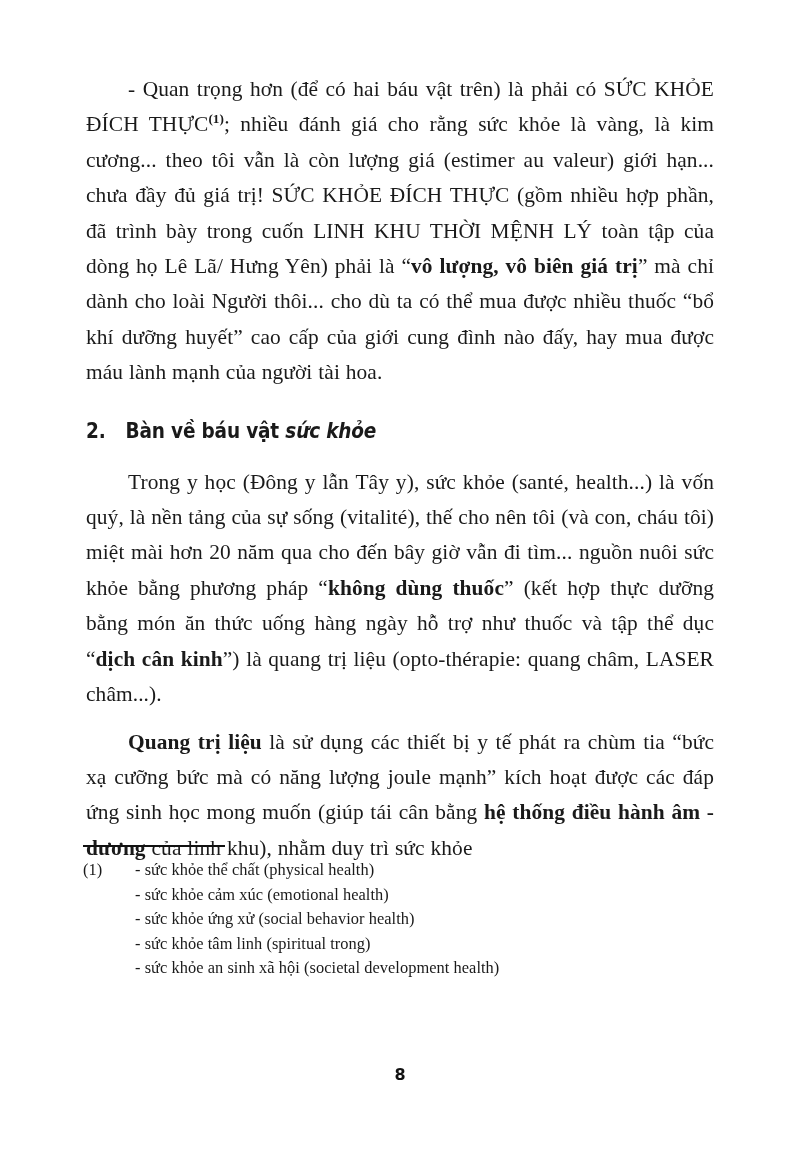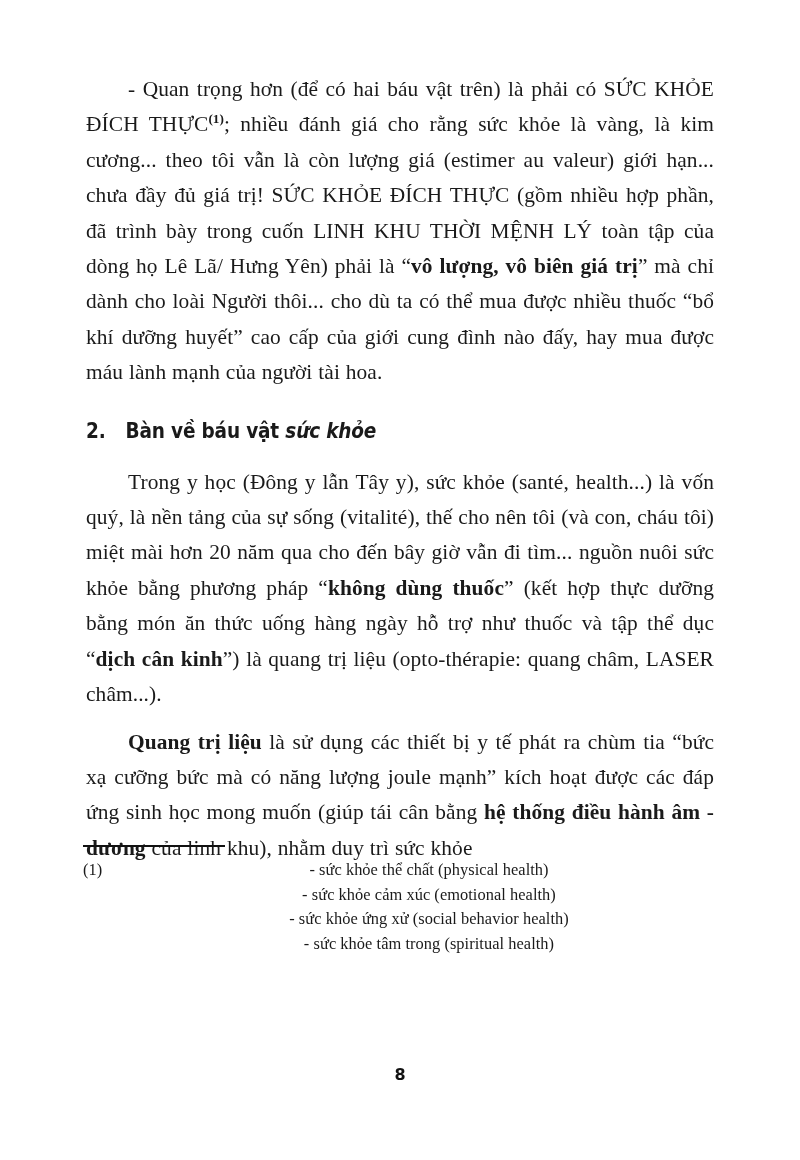--- a/index.html
+++ b/index.html
@@ -108,21 +108,20 @@
     display: flex;
     align-items: baseline;
     white-space: nowrap;
   }
   .fn-marker {
     width: 52px;
     flex: 0 0 52px;
   }
   .fn-text {
     flex: 1 1 auto;
-    text-align: center;
   }
 
   
   .page-number {
     position: absolute;
     left: 0;
     top: 1065px;
     width: 800px;
     text-align: center;
     font-family: "DejaVu Sans", "Liberation Sans", sans-serif;
@@ -161,20 +160,24 @@
       <li class="fn-item">
         <span class="fn-marker"></span>
         <span class="fn-text">- sức khỏe cảm xúc (emotional health)</span>
       </li>
       <li class="fn-item">
         <span class="fn-marker"></span>
         <span class="fn-text">- sức khỏe ứng xử (social behavior health)</span>
       </li>
       <li class="fn-item">
         <span class="fn-marker"></span>
-        <span class="fn-text">- sức khỏe tâm trong (spiritual health)</span>
+        <span class="fn-text">- sức khỏe tâm linh (spiritual trong)</span>
+      </li>
+      <li class="fn-item">
+        <span class="fn-marker"></span>
+        <span class="fn-text">- sức khỏe an sinh xã hội (societal development health)</span>
       </li>
     </ul>
   </div>
 
   <div class="page-number">8</div>
 
 </div>
 
 </body></html>

